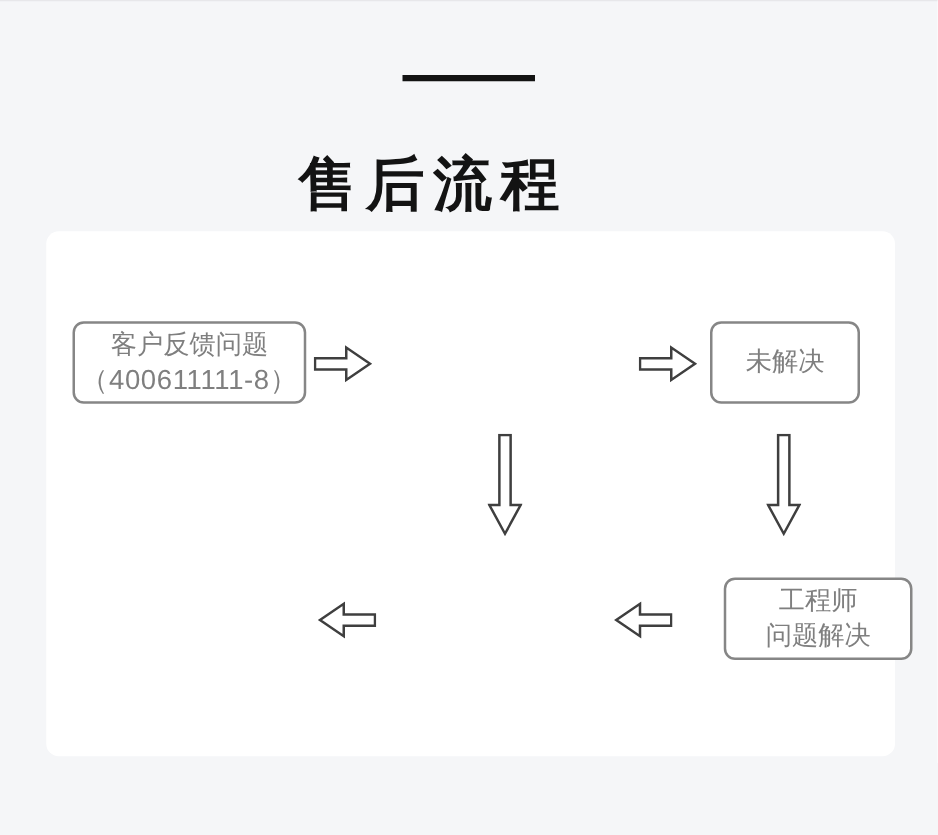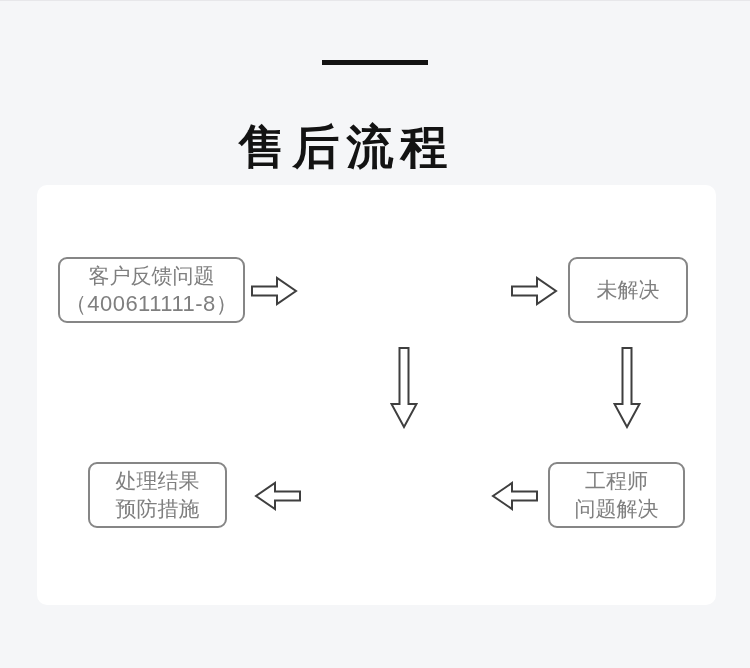--- a/index.html
+++ b/index.html
@@ -78,21 +78,21 @@
 
   
   .a-down-1 { left: 353px; top: 162px; }
   .a-down-2 { left: 576px; top: 162px; }
 
   
   .n-result   { left: 51px;  top: 277px; width: 139px; height: 66px; }
   .a-left-1   { left: 217px; top: 296px; }
   .n-solved   { left: 301px; top: 277px; width: 137px; height: 66px; }
   .a-left-2   { left: 454px; top: 296px; }
-  .n-onsite   { left: 511px; top: 277px; width: 137px; height: 66px; }
+  .n-onsite   { left: 542px; top: 277px; width: 151px; height: 66px; }
 </style>
 </head>
 <body>
 
 <div class="stage">
 
   <div class="top-divider"></div>
 
   <div class="title-bar"></div>
 
@@ -127,24 +127,20 @@
         <polygon points="9.5,1 18.5,1 18.5,57 26.5,57 14,80 1.5,57 9.5,57"></polygon>
       </svg>
     </div>
 
     <div class="arrow a-down-2">
       <svg width="28" height="82" viewBox="0 0 28 82">
         <polygon points="9.5,1 18.5,1 18.5,57 26.5,57 14,80 1.5,57 9.5,57"></polygon>
       </svg>
     </div>
 
-    <div class="node n-result">
-      <span>处理结果</span>
-      <span>预防措施</span>
-    </div>
 
     <div class="arrow a-left-1">
       <svg width="47" height="30" viewBox="0 0 47 30">
         <polygon points="46,10.5 21,10.5 21,2 2,15 21,28 21,19.5 46,19.5"></polygon>
       </svg>
     </div>
 
 
     <div class="arrow a-left-2">
       <svg width="47" height="30" viewBox="0 0 47 30">

